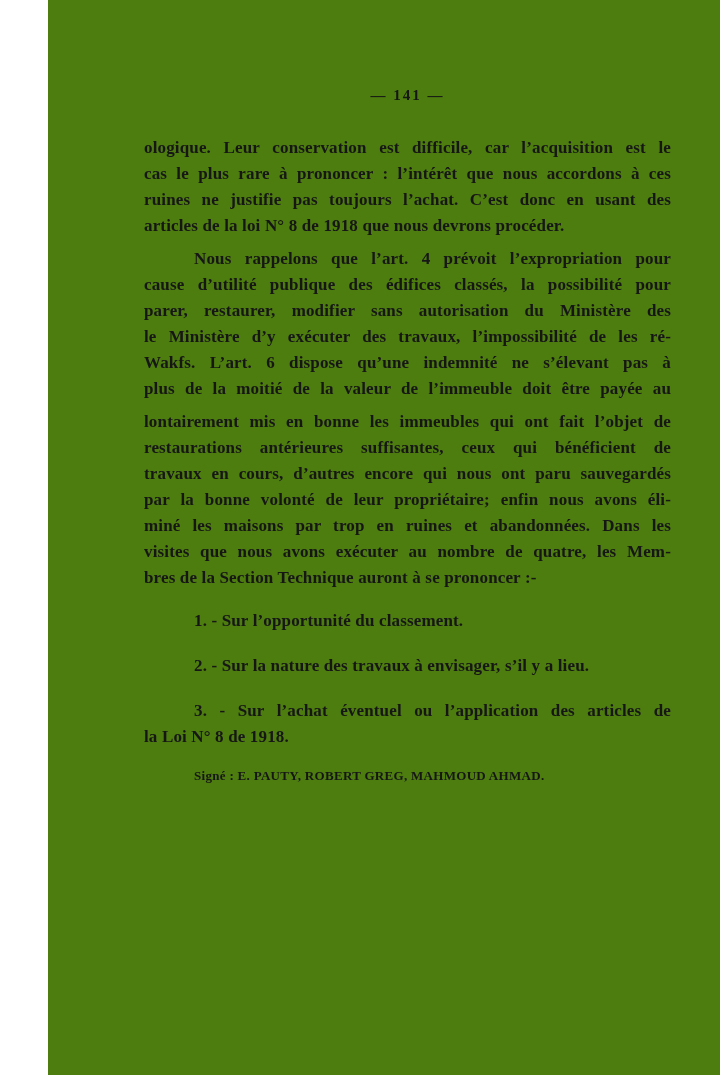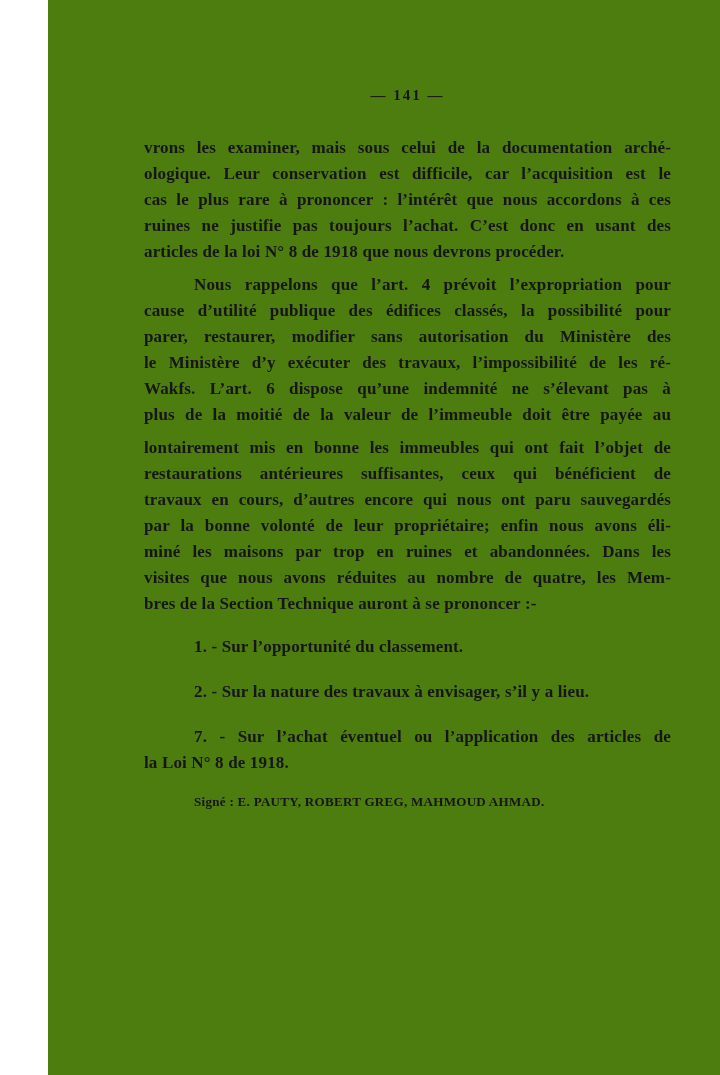--- a/index.html
+++ b/index.html
@@ -59,21 +59,20 @@
   }
 </style>
 </head>
 <body>
 
 <div class="page">
 
   <div class="page-header">— 141 —</div>
 
   <div class="para">
-    <div class="pline">vrons les examiner, mais sous celui de la documentation arché-</div>
     <div class="pline">ologique. Leur conservation est difficile, car l’acquisition est le</div>
     <div class="pline">cas le plus rare à prononcer : l’intérêt que nous accordons à ces</div>
     <div class="pline">ruines ne justifie pas toujours l’achat. C’est donc en usant des</div>
     <div class="pline last">articles de la loi N° 8 de 1918 que nous devrons procéder.</div>
   </div>
 
   <div class="para">
     <div class="pline first-indent">Nous rappelons que l’art. 4 prévoit l’expropriation pour</div>
     <div class="pline">cause d’utilité publique des édifices classés, la possibilité pour</div>
     <div class="pline">parer, restaurer, modifier sans autorisation du Ministère des</div>
@@ -81,32 +80,32 @@
     <div class="pline">Wakfs. L’art. 6 dispose qu’une indemnité ne s’élevant pas à</div>
     <div class="pline">plus de la moitié de la valeur de l’immeuble doit être payée au</div>
   </div>
 
   <div class="para">
     <div class="pline">lontairement mis en bonne les immeubles qui ont fait l’objet de</div>
     <div class="pline">restaurations antérieures suffisantes, ceux qui bénéficient de</div>
     <div class="pline">travaux en cours, d’autres encore qui nous ont paru sauvegardés</div>
     <div class="pline">par la bonne volonté de leur propriétaire; enfin nous avons éli-</div>
     <div class="pline">miné les maisons par trop en ruines et abandonnées. Dans les</div>
-    <div class="pline">visites que nous avons réduites au nombre de quatre, les Mem-</div>
+    <div class="pline">visites que nous avons exécuter au nombre de quatre, les Mem-</div>
     <div class="pline last">bres de la Section Technique auront à se prononcer :-</div>
   </div>
 
   <div class="numbered-list">
     <div class="list-item">
       <div class="li-line li-first">1. - Sur l’opportunité du classement.</div>
     </div>
     <div class="list-item">
       <div class="li-line li-first">2. - Sur la nature des travaux à envisager, s’il y a lieu.</div>
     </div>
     <div class="list-item">
-      <div class="li-line li-first li-justify">7. - Sur l’achat éventuel ou l’application des articles de</div>
+      <div class="li-line li-first li-justify">3. - Sur l’achat éventuel ou l’application des articles de</div>
       <div class="li-line">la Loi N° 8 de 1918.</div>
     </div>
   </div>
 
   <div class="signature">Signé : E. PAUTY, ROBERT GREG, MAHMOUD AHMAD.</div>
 
 </div>
 
 </body></html>

